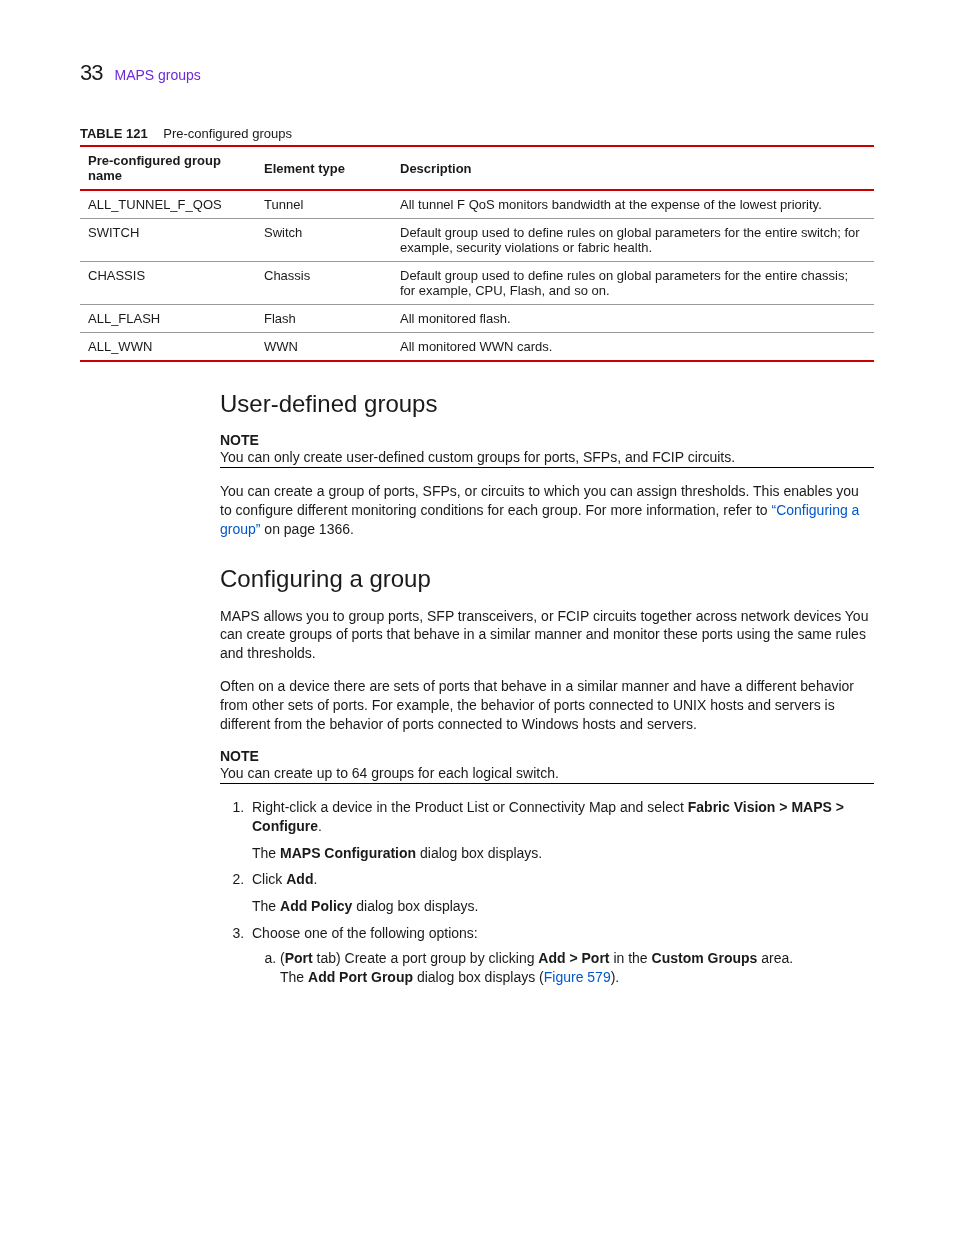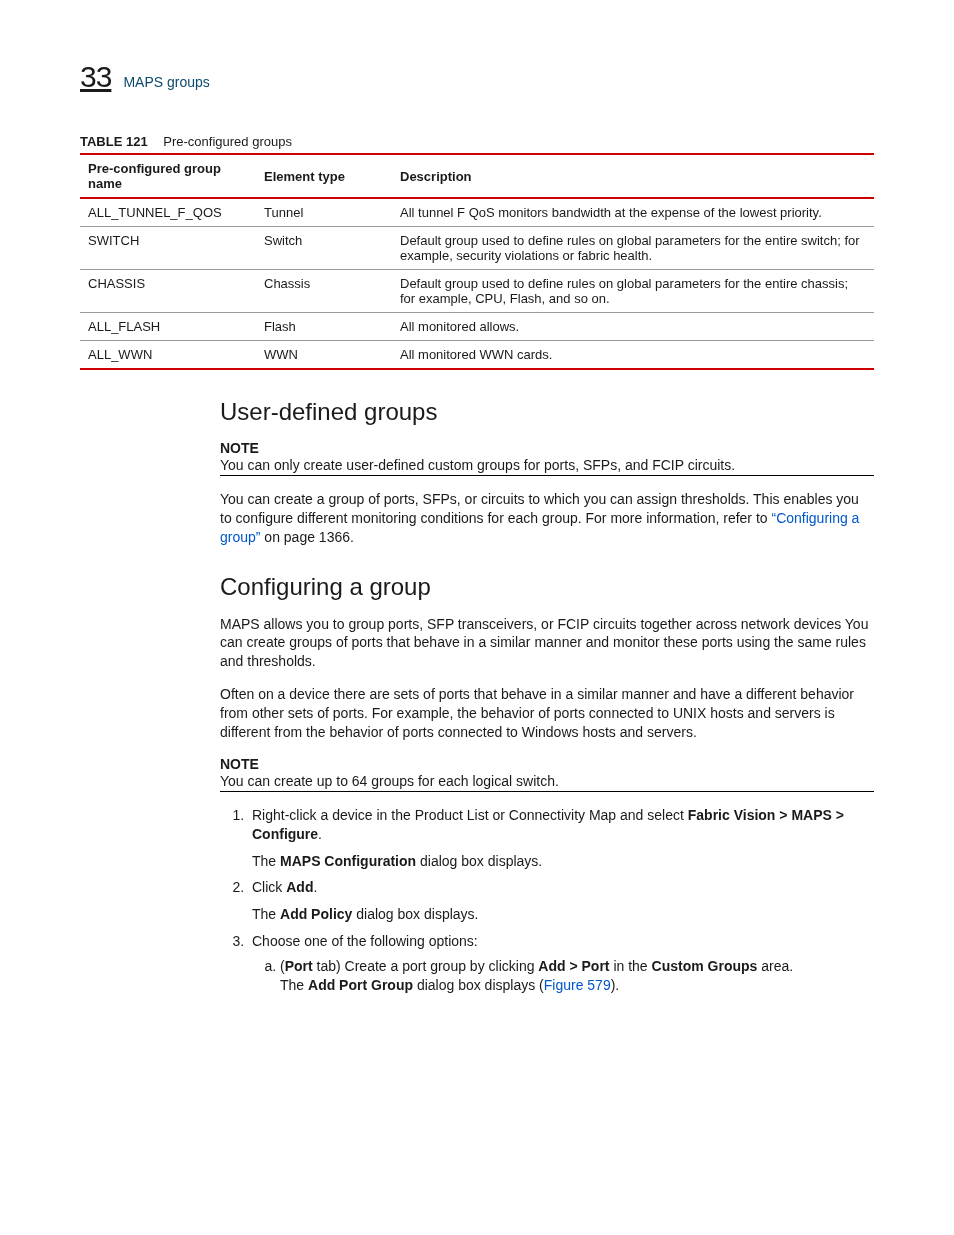--- a/index.html
+++ b/index.html
@@ -18,29 +18,28 @@
     padding: 60px 80px 60px 80px;
     position: relative;
   }
   .running-header {
     display: flex;
     align-items: baseline;
     gap: 12px;
     margin-bottom: 40px;
   }
   .chap-num {
-    font-size: 30px;
+    font-size: 22px;
     font-weight: 400;
     font-family: "Arial Narrow", Arial, sans-serif;
     letter-spacing: -1px;
-    text-decoration: underline;
   }
   .chap-title {
     font-size: 14px;
-    color: #0c4a6e;
+    color: #6d28d9;
     font-family: "Arial Narrow", Arial, sans-serif;
   }
   .table-caption {
     font-size: 13px;
     margin-bottom: 4px;
     font-family: "Arial Narrow", Arial, sans-serif;
   }
   .table-caption .lbl { font-weight: 700; margin-right: 12px; }
   table.data {
     width: 100%;
@@ -119,21 +118,21 @@
         <td>Default group used to define rules on global parameters for the entire switch; for example, security violations or fabric health.</td>
       </tr>
       <tr>
         <td>CHASSIS</td>
         <td>Chassis</td>
         <td>Default group used to define rules on global parameters for the entire chassis; for example, CPU, Flash, and so on.</td>
       </tr>
       <tr>
         <td>ALL_FLASH</td>
         <td>Flash</td>
-        <td>All monitored allows.</td>
+        <td>All monitored flash.</td>
       </tr>
       <tr>
         <td>ALL_WWN</td>
         <td>WWN</td>
         <td>All monitored WWN cards.</td>
       </tr>
     </tbody>
   </table>
 
   <div class="body-area">

